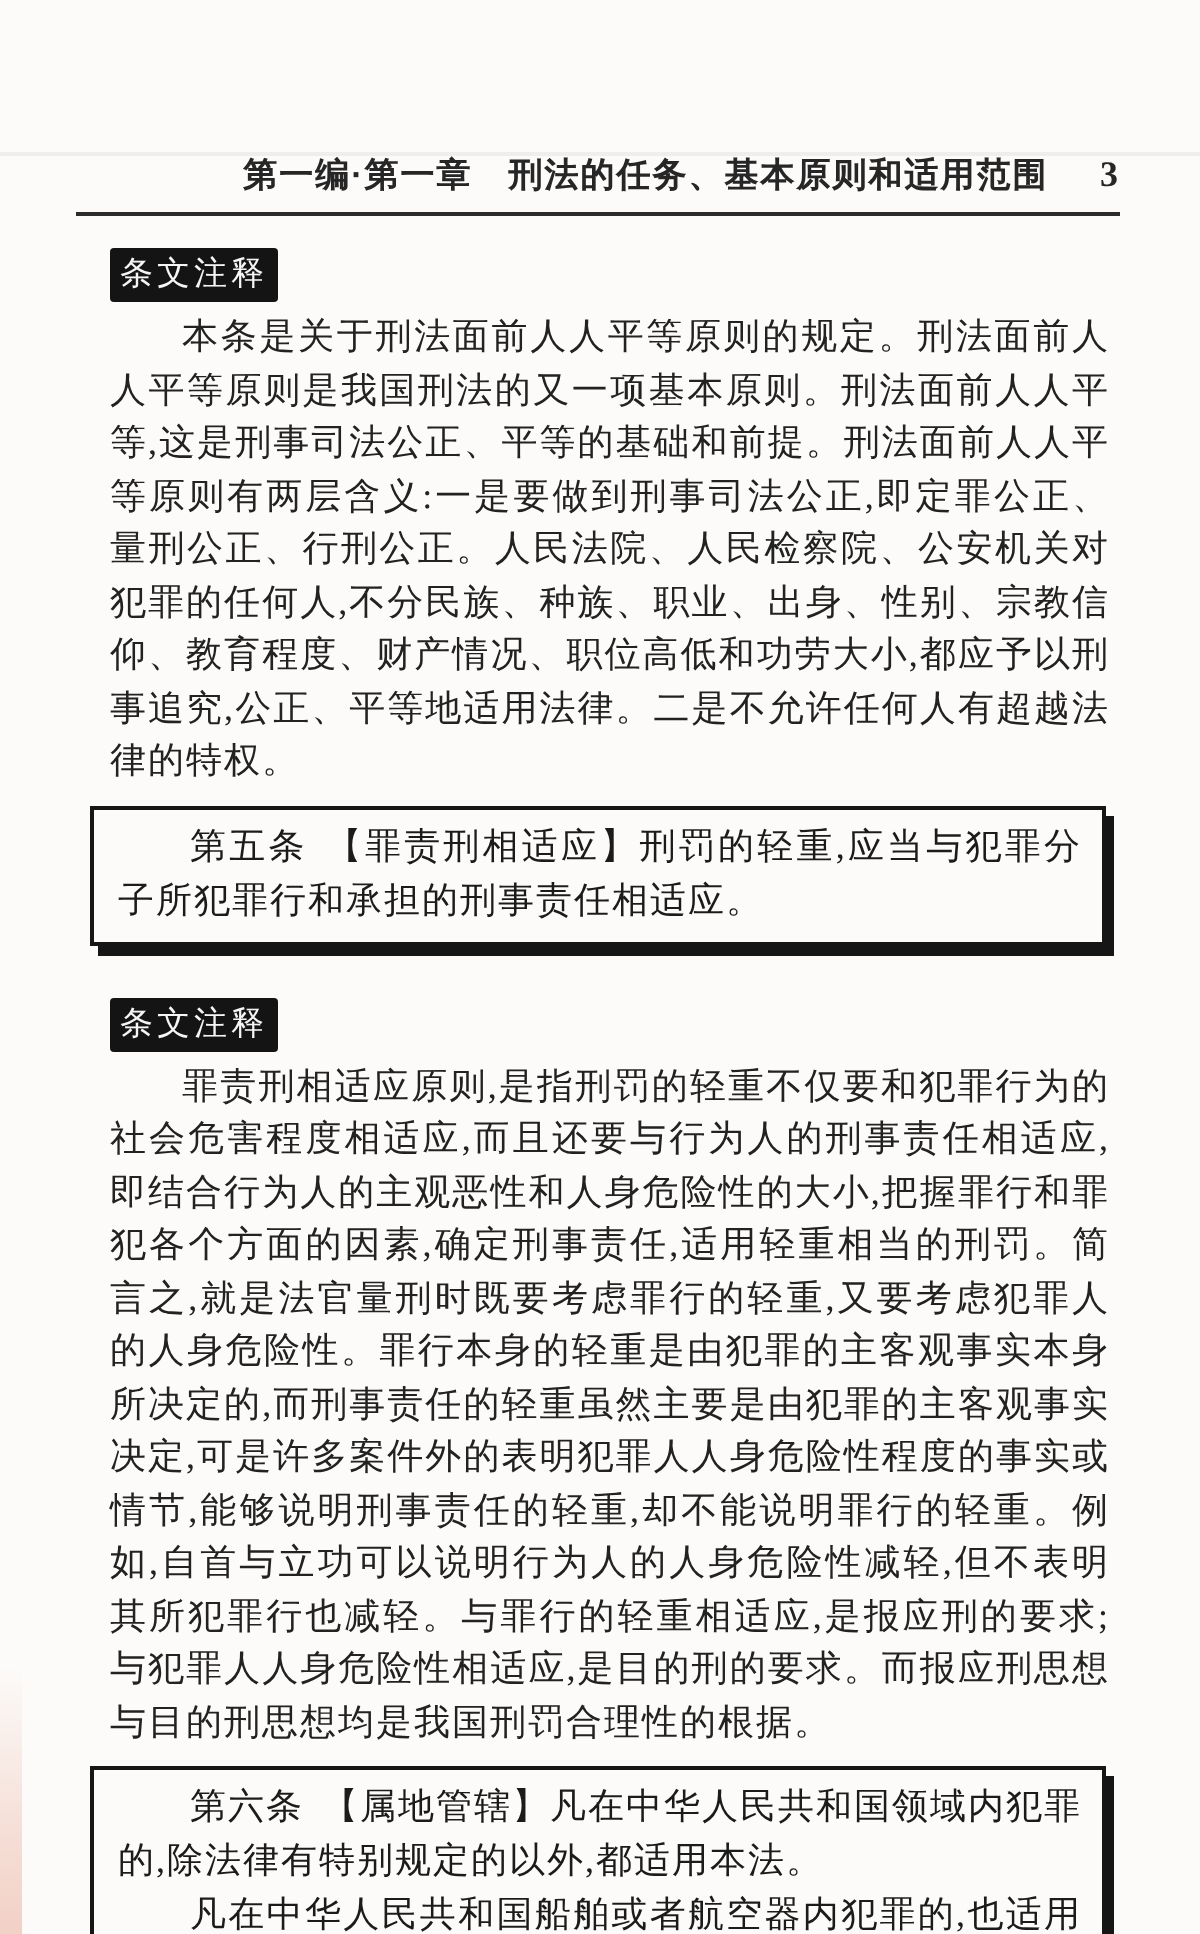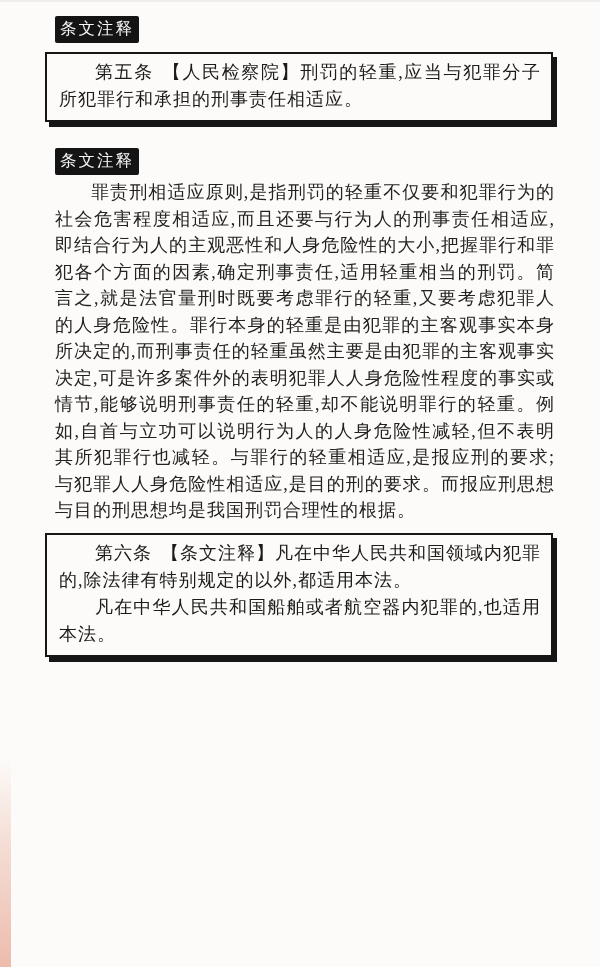--- a/index.html
+++ b/index.html
@@ -92,40 +92,45 @@
   .art-num { margin-right: 0.5em; }
 
   .spacer-after-box1 { height: 10px; }
 </style>
 </head>
 <body>
 
 <div class="page">
   <div class="scan-edge-top"></div>
 
+  <div class="header">
+    <span>第一编·第一章　刑法的任务、基本原则和适用范围</span>
+    <span class="page-num">3</span>
+  </div>
 
   <div>
     <span class="section-label">条文注释</span>
   </div>
+  <p class="body-para">本条是关于刑法面前人人平等原则的规定。刑法面前人人平等原则是我国刑法的又一项基本原则。刑法面前人人平等,这是刑事司法公正、平等的基础和前提。刑法面前人人平等原则有两层含义:一是要做到刑事司法公正,即定罪公正、量刑公正、行刑公正。人民法院、人民检察院、公安机关对犯罪的任何人,不分民族、种族、职业、出身、性别、宗教信仰、教育程度、财产情况、职位高低和功劳大小,都应予以刑事追究,公正、平等地适用法律。二是不允许任何人有超越法律的特权。</p>
 
   <div class="article-box">
     <p>
-      <span class="art-num">第五条</span><span class="art-title">【人民检察院】</span><span>刑罚的轻重,应当与犯罪分子所犯罪行和承担的刑事责任相适应。</span>
+      <span class="art-num">第五条</span><span class="art-title">【罪责刑相适应】</span><span>刑罚的轻重,应当与犯罪分子所犯罪行和承担的刑事责任相适应。</span>
     </p>
   </div>
 
   <div class="spacer-after-box1"></div>
 
   <div>
     <span class="section-label">条文注释</span>
   </div>
   <p class="body-para">罪责刑相适应原则,是指刑罚的轻重不仅要和犯罪行为的社会危害程度相适应,而且还要与行为人的刑事责任相适应,即结合行为人的主观恶性和人身危险性的大小,把握罪行和罪犯各个方面的因素,确定刑事责任,适用轻重相当的刑罚。简言之,就是法官量刑时既要考虑罪行的轻重,又要考虑犯罪人的人身危险性。罪行本身的轻重是由犯罪的主客观事实本身所决定的,而刑事责任的轻重虽然主要是由犯罪的主客观事实决定,可是许多案件外的表明犯罪人人身危险性程度的事实或情节,能够说明刑事责任的轻重,却不能说明罪行的轻重。例如,自首与立功可以说明行为人的人身危险性减轻,但不表明其所犯罪行也减轻。与罪行的轻重相适应,是报应刑的要求;与犯罪人人身危险性相适应,是目的刑的要求。而报应刑思想与目的刑思想均是我国刑罚合理性的根据。</p>
 
   <div class="article-box">
     <p>
-      <span class="art-num">第六条</span><span class="art-title">【条文注释】</span><span>凡在中华人民共和国领域内犯罪的,除法律有特别规定的以外,都适用本法。</span>
+      <span class="art-num">第六条</span><span class="art-title">【属地管辖】</span><span>凡在中华人民共和国领域内犯罪的,除法律有特别规定的以外,都适用本法。</span>
     </p>
     <p>凡在中华人民共和国船舶或者航空器内犯罪的,也适用本法。</p>
 
   </div>
 
   <div class="scan-edge-left"></div>
 </div>
 
 </body></html>

